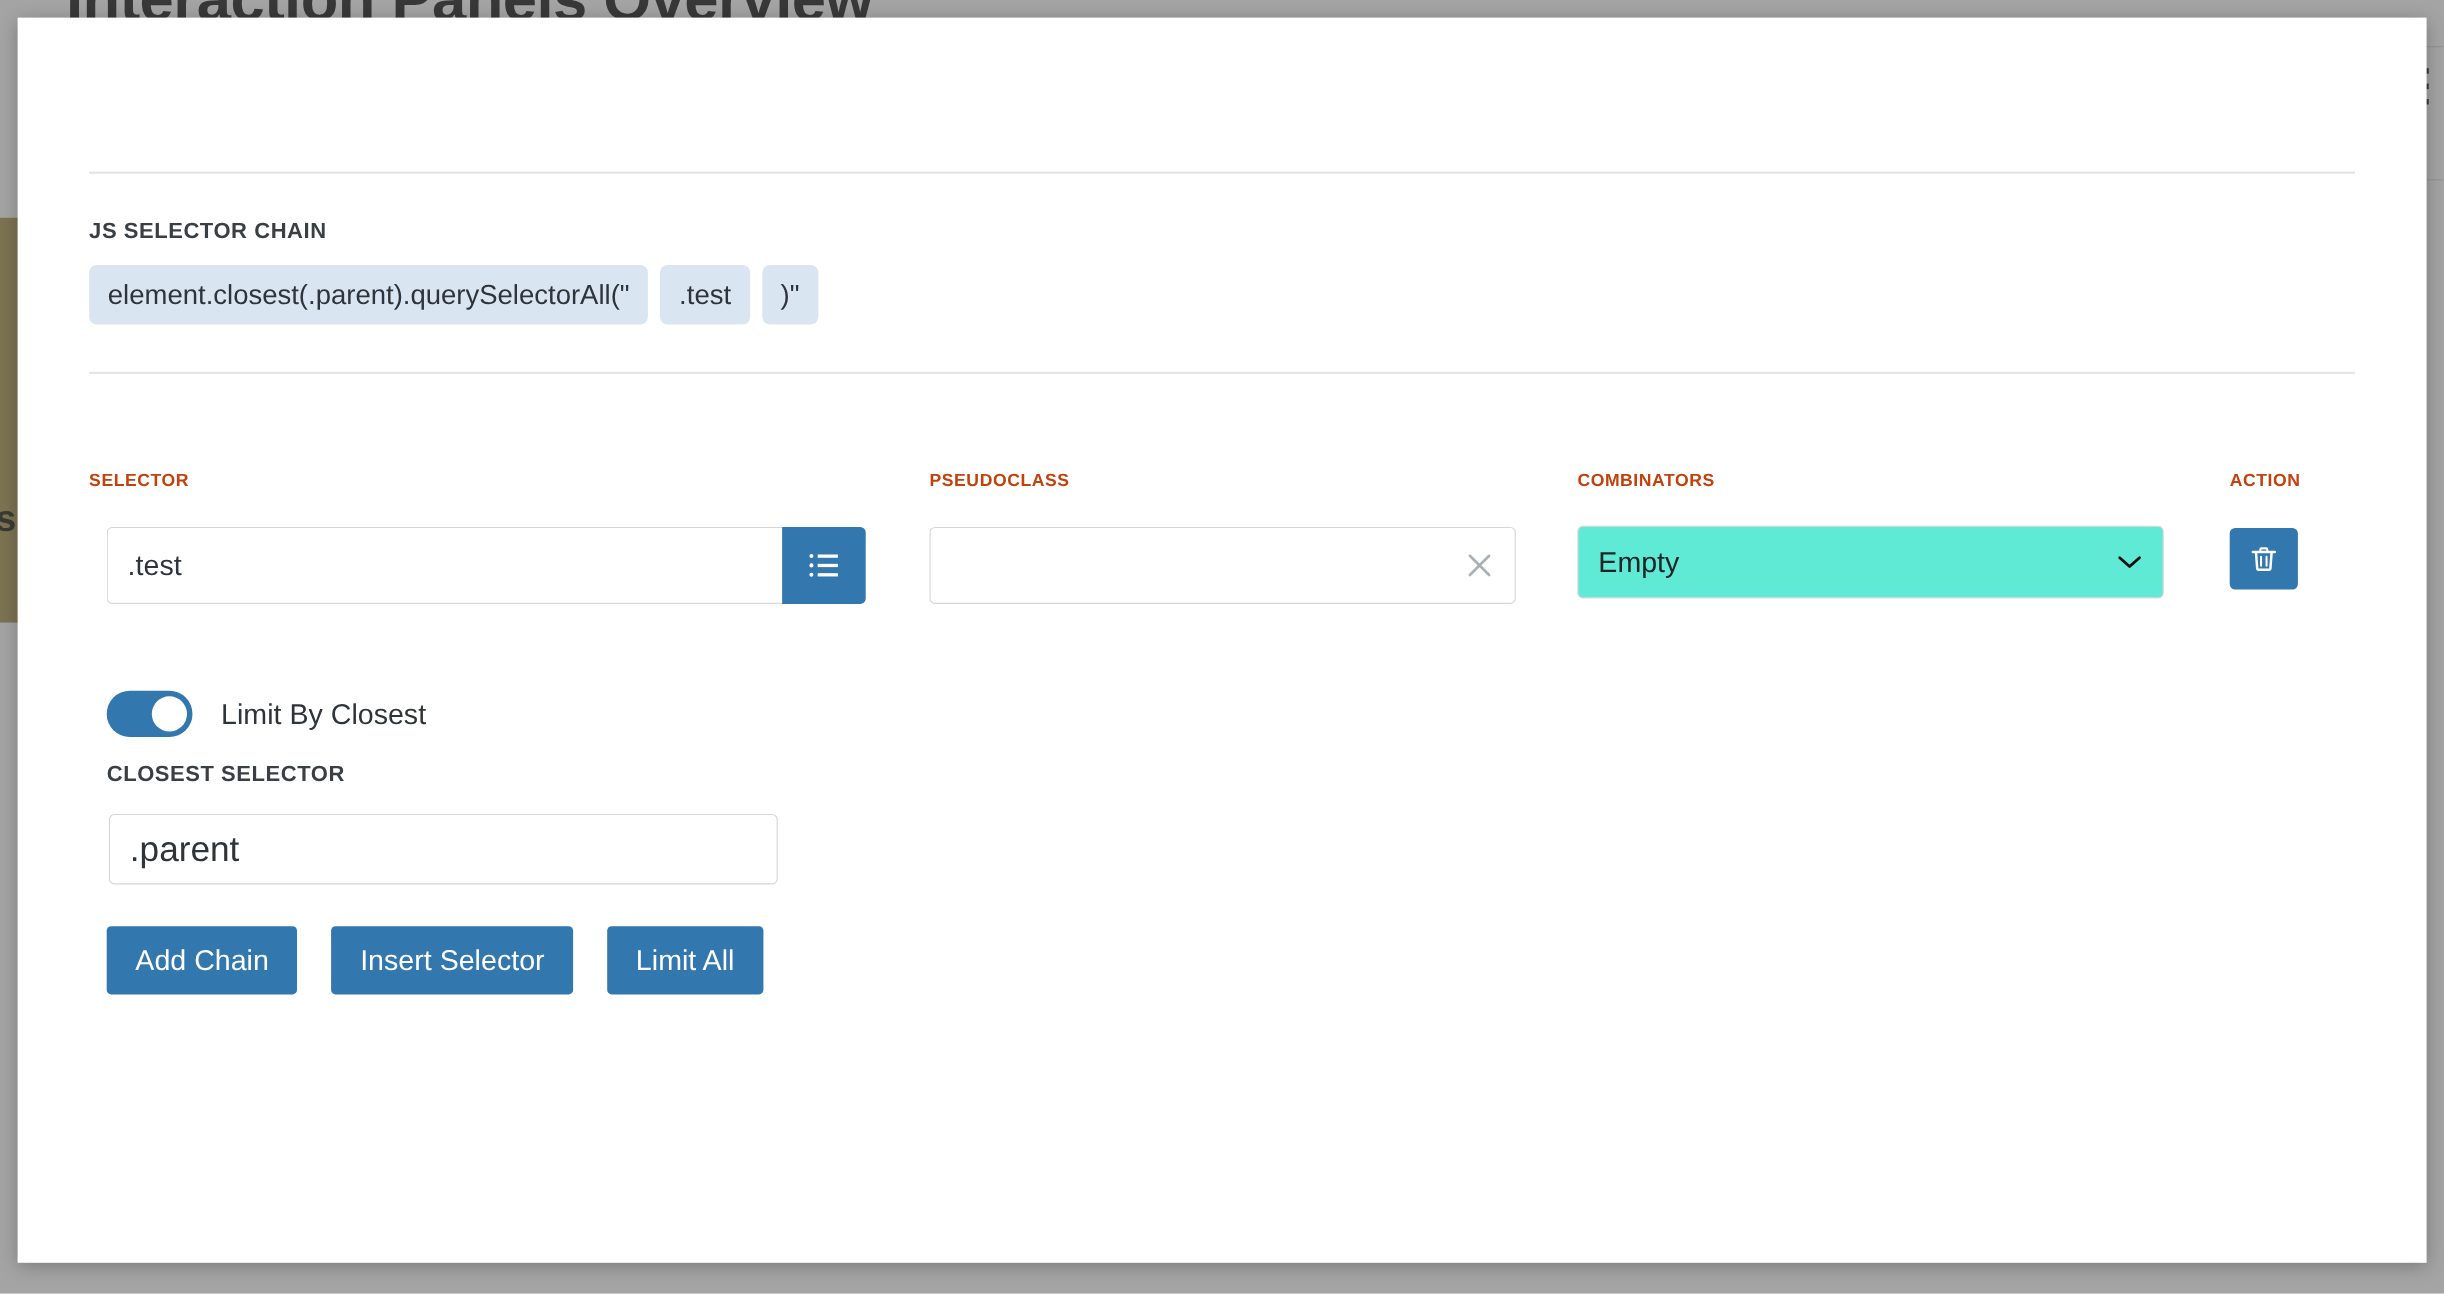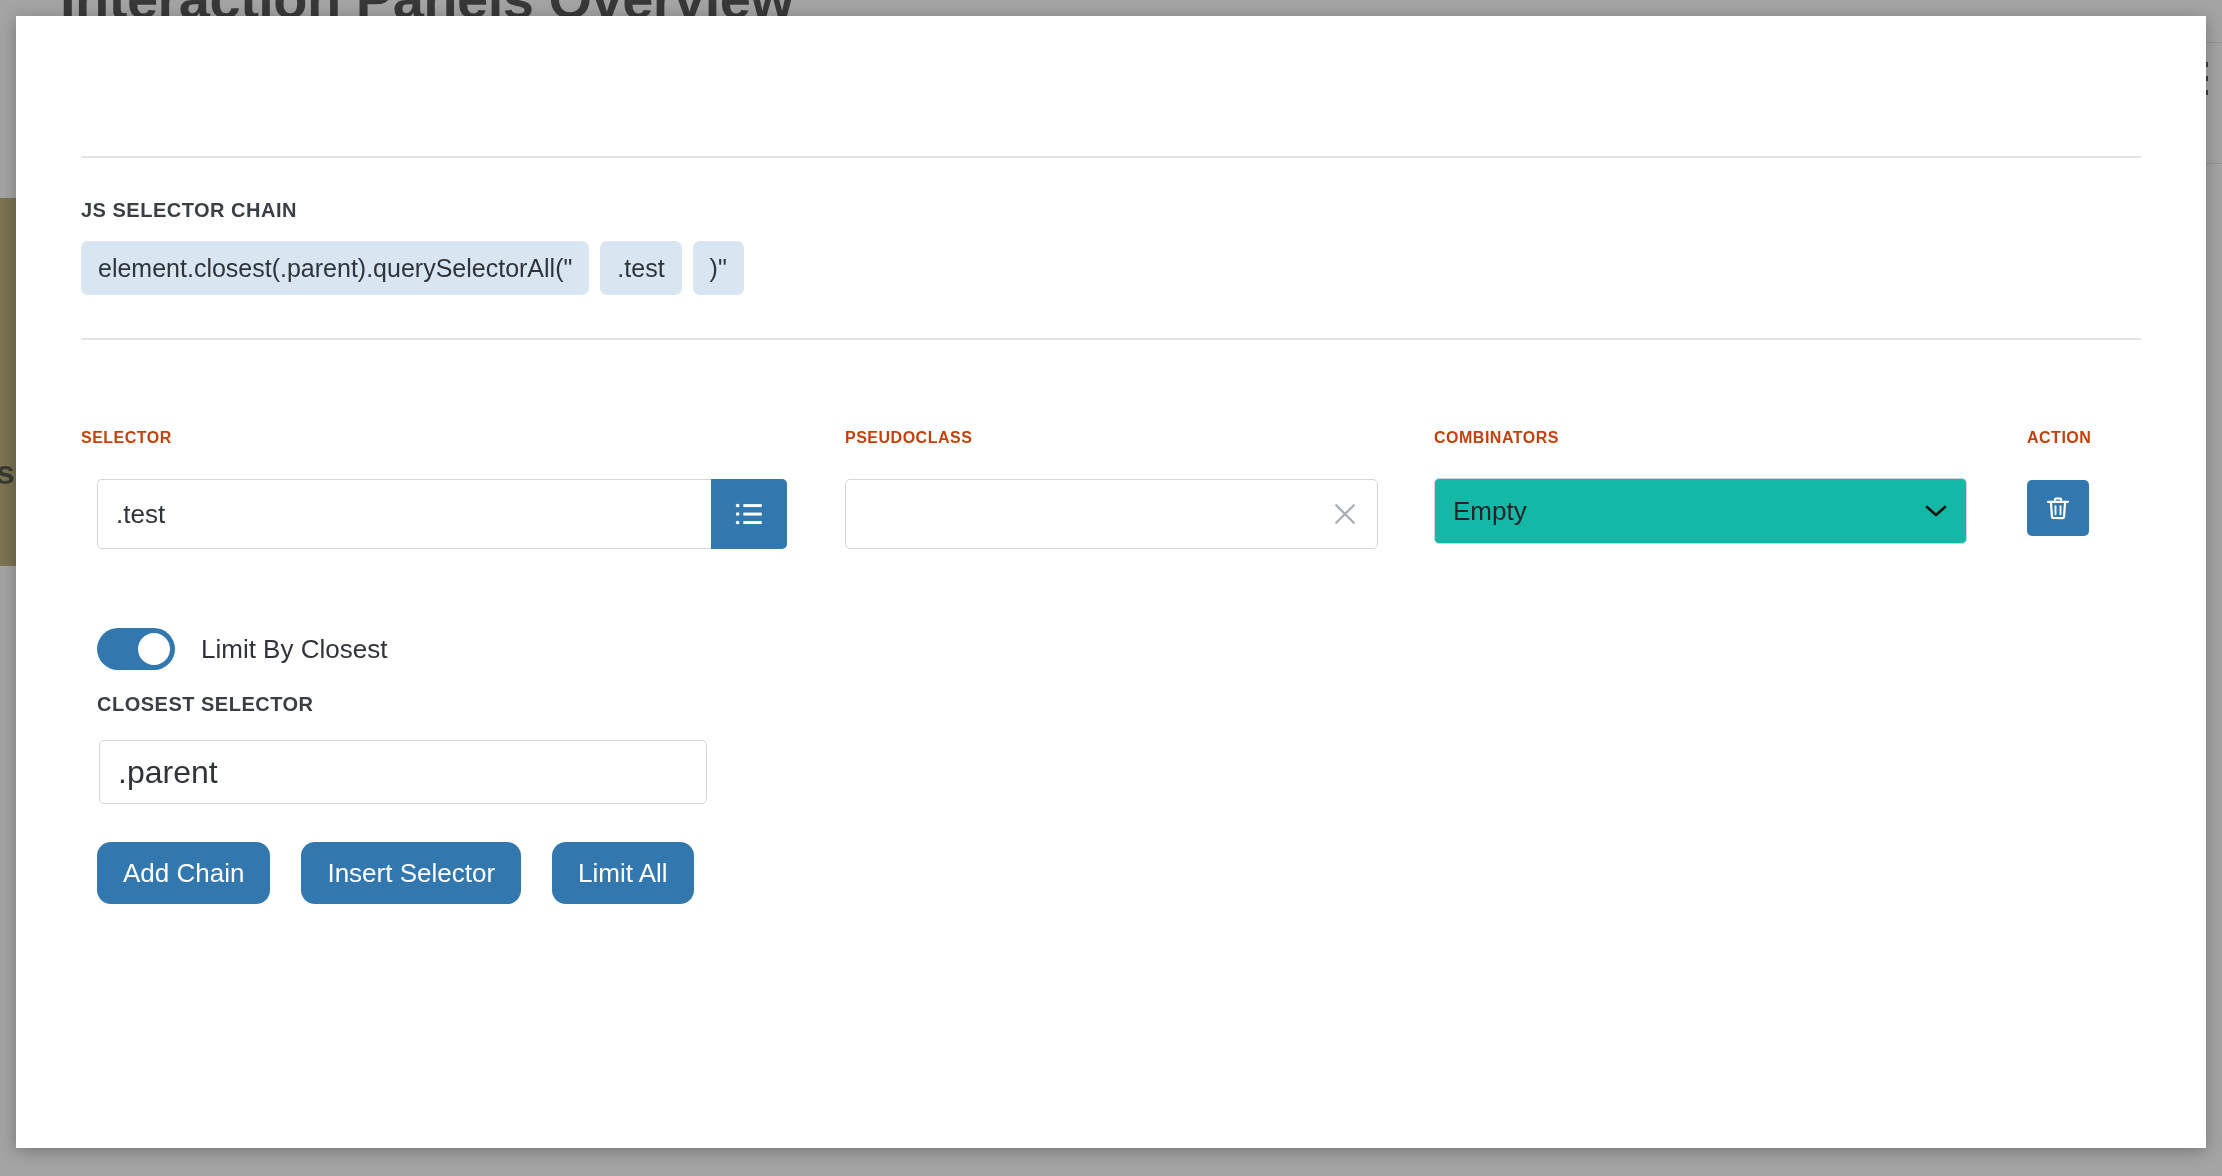--- a/index.html
+++ b/index.html
@@ -249,21 +249,21 @@
     left: 1418px;
     top: 462px;
     width: 533px;
     height: 66px;
   }
   .combi-select {
     width: 100%;
     height: 66px;
     border: 1px solid #d6d6d6;
     border-radius: 5px;
-    background: #14b8a6;
+    background: #5eead4;
     font-size: 26px;
     color: #212529;
     padding: 0 48px 0 18px;
     font-family: "Liberation Sans", sans-serif;
     -webkit-appearance: none;
     appearance: none;
     outline: none;
     cursor: pointer;
   }
   .combi-chevron {
@@ -352,21 +352,21 @@
   .btn-row {
     position: absolute;
     left: 81px;
     top: 826px;
     display: flex;
     gap: 31px;
   }
   .btn {
     background: #3277ad;
     border: none;
-    border-radius: 14px;
+    border-radius: 4px;
     color: #ffffff;
     font-size: 26px;
     font-family: "Liberation Sans", sans-serif;
     padding: 0 26px;
     height: 62px;
     cursor: pointer;
     white-space: nowrap;
   }
 </style>
 </head>

